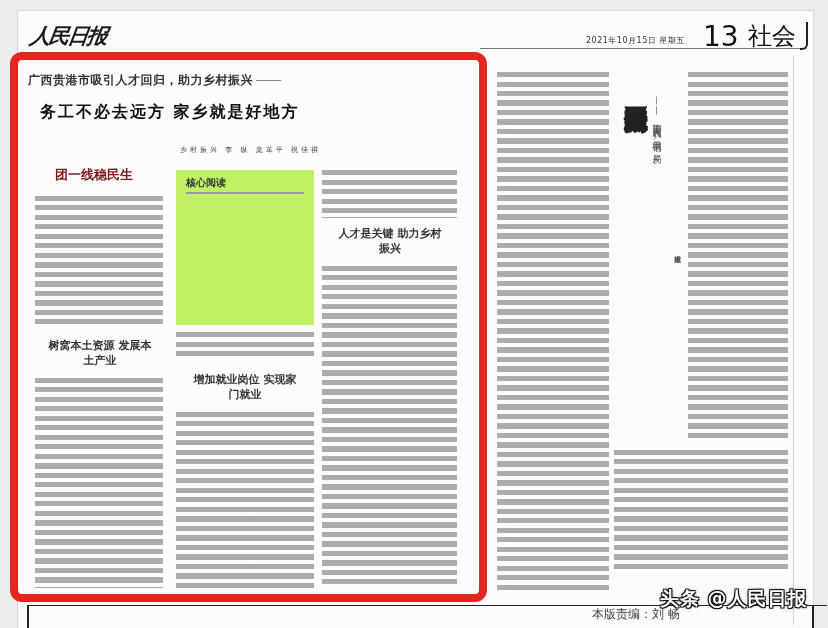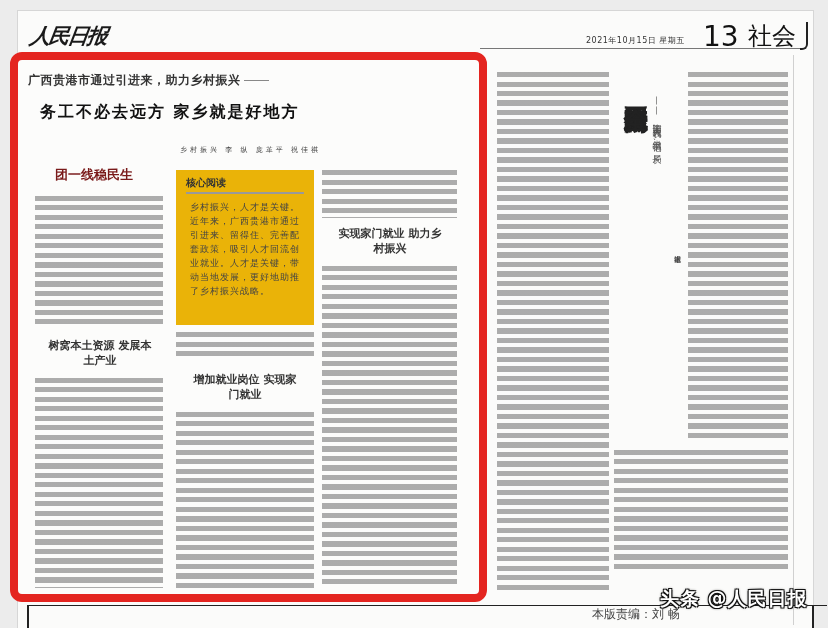--- a/index.html
+++ b/index.html
@@ -15,21 +15,21 @@
   .highlight{position:absolute;left:10px;top:52px;width:477px;height:550px;border:8px solid #e42520;border-radius:12px;box-sizing:border-box;background:#fcfcfb;}
   .kicker{position:absolute;left:28px;top:72px;font-size:12px;font-weight:bold;color:#333;letter-spacing:0.5px;font-family:"DejaVu Serif",serif;}
   .kicker-dash{display:inline-block;width:25px;height:1px;background:#888;vertical-align:middle;margin-left:3px;}
   .headline{position:absolute;left:40px;top:102px;font-size:16px;font-weight:bold;color:#111;letter-spacing:2px;}
   .byline{position:absolute;left:180px;top:145px;font-size:7px;color:#444;letter-spacing:3px;}
 
   .col{position:absolute;font-size:6px;line-height:9.5px;color:#555;text-align:justify;letter-spacing:0.3px;}
   .textblock{color:transparent;background:repeating-linear-gradient(180deg,#8a8a8a 0 5px,transparent 5px 9.5px);opacity:.7;}
   .subhead-red{position:absolute;left:55px;top:166px;font-size:13px;font-weight:bold;color:#7a1a1a;font-family:"DejaVu Serif",serif;}
   .subhead{position:absolute;font-size:11px;font-weight:bold;color:#333;text-align:center;line-height:15px;font-family:"DejaVu Serif",serif;}
-  .sidebox{position:absolute;left:176px;top:170px;width:138px;height:155px;background:#eab308;}
+  .sidebox{position:absolute;left:176px;top:170px;width:138px;height:155px;background:#bef264;}
   .sidebox-title{position:absolute;left:10px;top:6px;font-size:10px;font-weight:bold;color:#333;}
   .sidebox-rule{position:absolute;left:10px;top:22px;width:118px;height:2px;background:#999;}
   .sidebox-body{position:absolute;left:14px;top:30px;width:112px;font-size:9px;line-height:14px;color:#444;letter-spacing:1px;}
 
   .vtitle{position:absolute;left:616px;top:88px;width:34px;font-size:24px;font-weight:bold;line-height:28px;color:#222;text-align:center;font-family:"DejaVu Serif",serif;writing-mode:vertical-rl;}
   .vsub{position:absolute;left:651px;top:96px;font-size:9px;line-height:11px;color:#555;writing-mode:vertical-rl;letter-spacing:1px;}
   .vauthor{position:absolute;left:672px;top:250px;font-size:7px;color:#444;writing-mode:vertical-rl;}
   .right-divider{position:absolute;left:793px;top:55px;width:1px;height:570px;background:#d0d0d0;}
 
   .footer-editor{position:absolute;left:592px;top:606px;font-size:12px;color:#444;}
@@ -46,40 +46,39 @@
 
 <div class="masthead-logo">人民日报</div>
 <div class="header-date">2021年10月15日 星期五</div>
 <div class="header-rule"></div>
 <div class="page-num">13</div>
 <div class="page-sec">社会</div>
 <div class="page-bracket"></div>
 
 <div class="highlight"></div>
 
-<div class="kicker"><span>广西贵港市通过引进来，助力乡村振兴</span><span class="kicker-dash"></span></div>
+<div class="kicker"><span>广西贵港市吸引人才回归，助力乡村振兴</span><span class="kicker-dash"></span></div>
 <div class="headline">务工不必去远方 家乡就是好地方</div>
 <div class="byline">乡村振兴 李 纵 庞革平 祝佳祺</div>
 
 <div class="subhead-red">团一线稳民生</div>
 <div class="col textblock" style="left:35px;top:196px;width:128px;height:128px;"></div>
 <div class="subhead" style="left:45px;top:338px;width:110px;">树窝本土资源 发展本土产业</div>
 <div class="col textblock" style="left:35px;top:378px;width:128px;height:210px;"></div>
 
 <div class="sidebox">
   <div class="sidebox-title">核心阅读</div>
   <div class="sidebox-rule"></div>
-  <div class="sidebox-body">乡村振兴，人才是关键。近年来，广西贵港市通过引进来、留得住、完善配套政策，吸引人才回流创业就业。人才是关键，带动当地发展，更好地助推了乡村振兴战略。</div>
 </div>
 <div class="col textblock" style="left:176px;top:332px;width:138px;height:28px;"></div>
 <div class="subhead" style="left:190px;top:372px;width:110px;">增加就业岗位 实现家门就业</div>
 <div class="col textblock" style="left:176px;top:412px;width:138px;height:176px;"></div>
 
 <div class="col textblock" style="left:322px;top:170px;width:135px;height:48px;"></div>
-<div class="subhead" style="left:335px;top:226px;width:110px;">实现家门就业 助力乡村振兴</div>
+<div class="subhead" style="left:335px;top:226px;width:110px;">人才是关键 助力乡村振兴</div>
 <div class="col textblock" style="left:322px;top:266px;width:135px;height:322px;"></div>
 
 <div class="col textblock" style="left:497px;top:72px;width:112px;height:520px;"></div>
 
 <div class="vtitle">在更高层次上保障国家粮食安全</div>
 <div class="vsub">——访全国人大代表、党组书记、局长</div>
 <div class="vauthor">本报记者</div>
 <div class="col textblock" style="left:688px;top:72px;width:100px;height:370px;"></div>
 <div class="col textblock" style="left:614px;top:450px;width:174px;height:120px;"></div>
 <div class="right-divider"></div>

